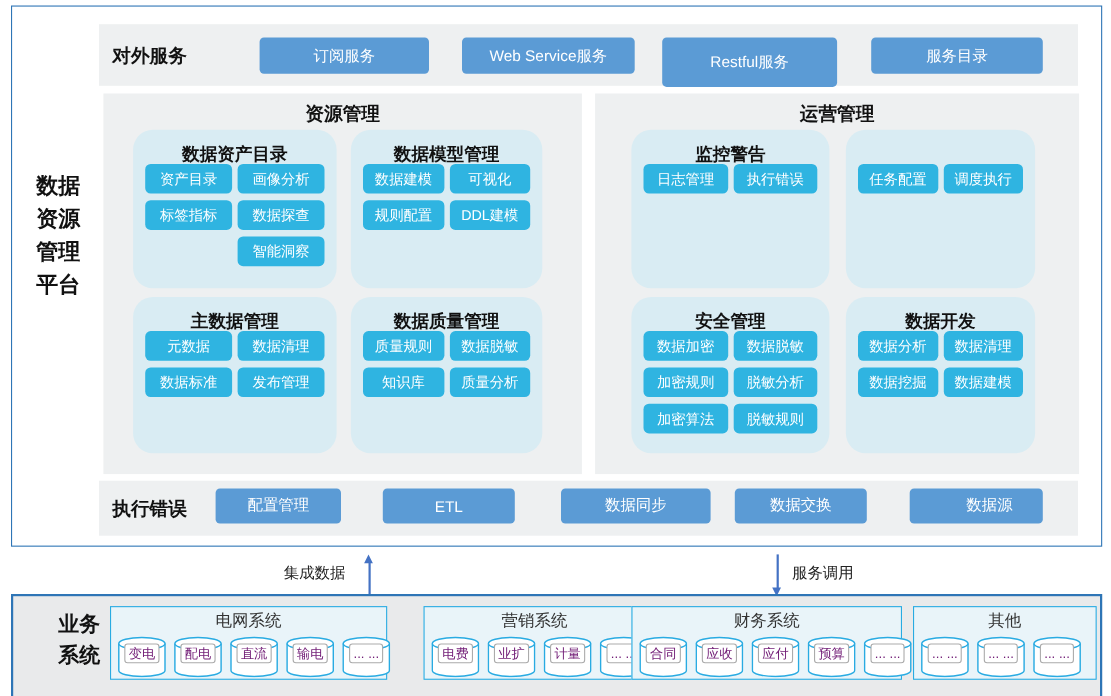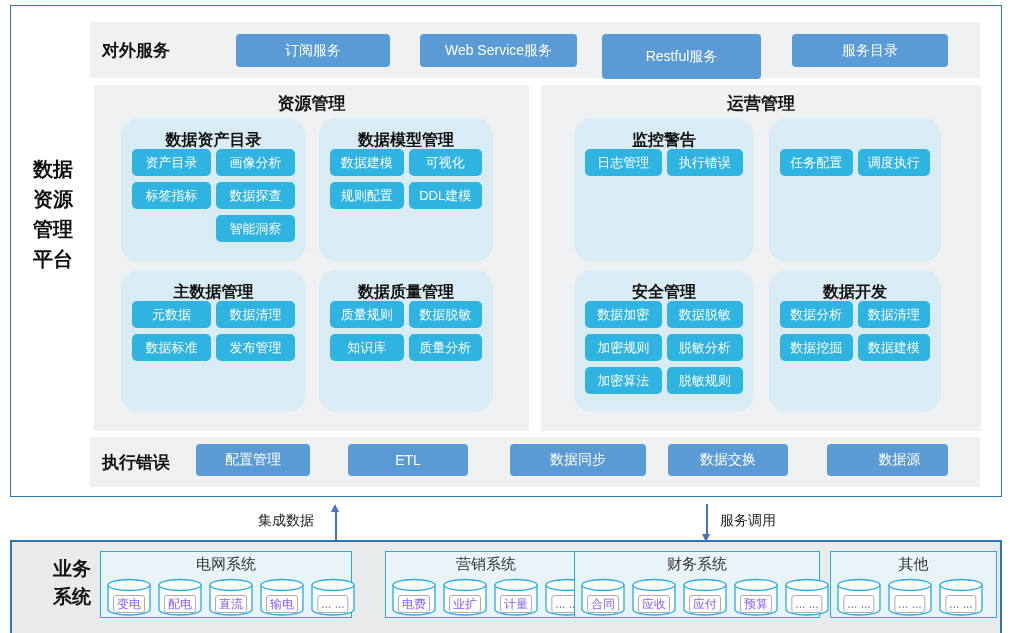--- a/index.html
+++ b/index.html
@@ -41,21 +41,21 @@
   .arrow.down .shaft{top:0;bottom:6px;}
   .arrow.down .head{bottom:0;border-top:8px solid var(--arrow-blue);}
 
   .business-box{position:absolute;left:10px;top:540px;width:992px;height:104px;background:var(--business-bg);border:2px solid var(--outer-border);}
   .business-label{position:absolute;left:28px;top:13px;width:64px;text-align:center;font-size:19px;font-weight:bold;color:#111;line-height:28px;}
   .system-box{position:absolute;top:9px;height:67px;background:var(--system-bg);border:1px solid var(--cyan-border);}
   .system-title{text-align:center;font-size:15px;color:#333;margin-top:3px;}
   .db-row{position:absolute;left:6px;right:2px;top:26px;display:flex;gap:7px;align-items:flex-start;}
   .cyl{position:relative;width:44px;height:38px;flex:0 0 auto;}
   .cyl svg{display:block;}
-  .cyl-label{position:absolute;left:50%;bottom:3px;transform:translateX(-50%);background:#fff;border:1px solid #ababab;border-radius:3px;padding:0 3px;font-size:12px;line-height:16px;color:#8b5cf6;white-space:nowrap;}
+  .cyl-label{position:absolute;left:50%;bottom:13px;transform:translateX(-50%);background:#fff;border:1px solid #ababab;border-radius:3px;padding:0 3px;font-size:12px;line-height:16px;color:#701a75;white-space:nowrap;}
 </style>
 </head>
 <body>
 
 <div class="page">
 
   <div class="platform-box">
 
     <div class="platform-label">
       <div>数据</div>

